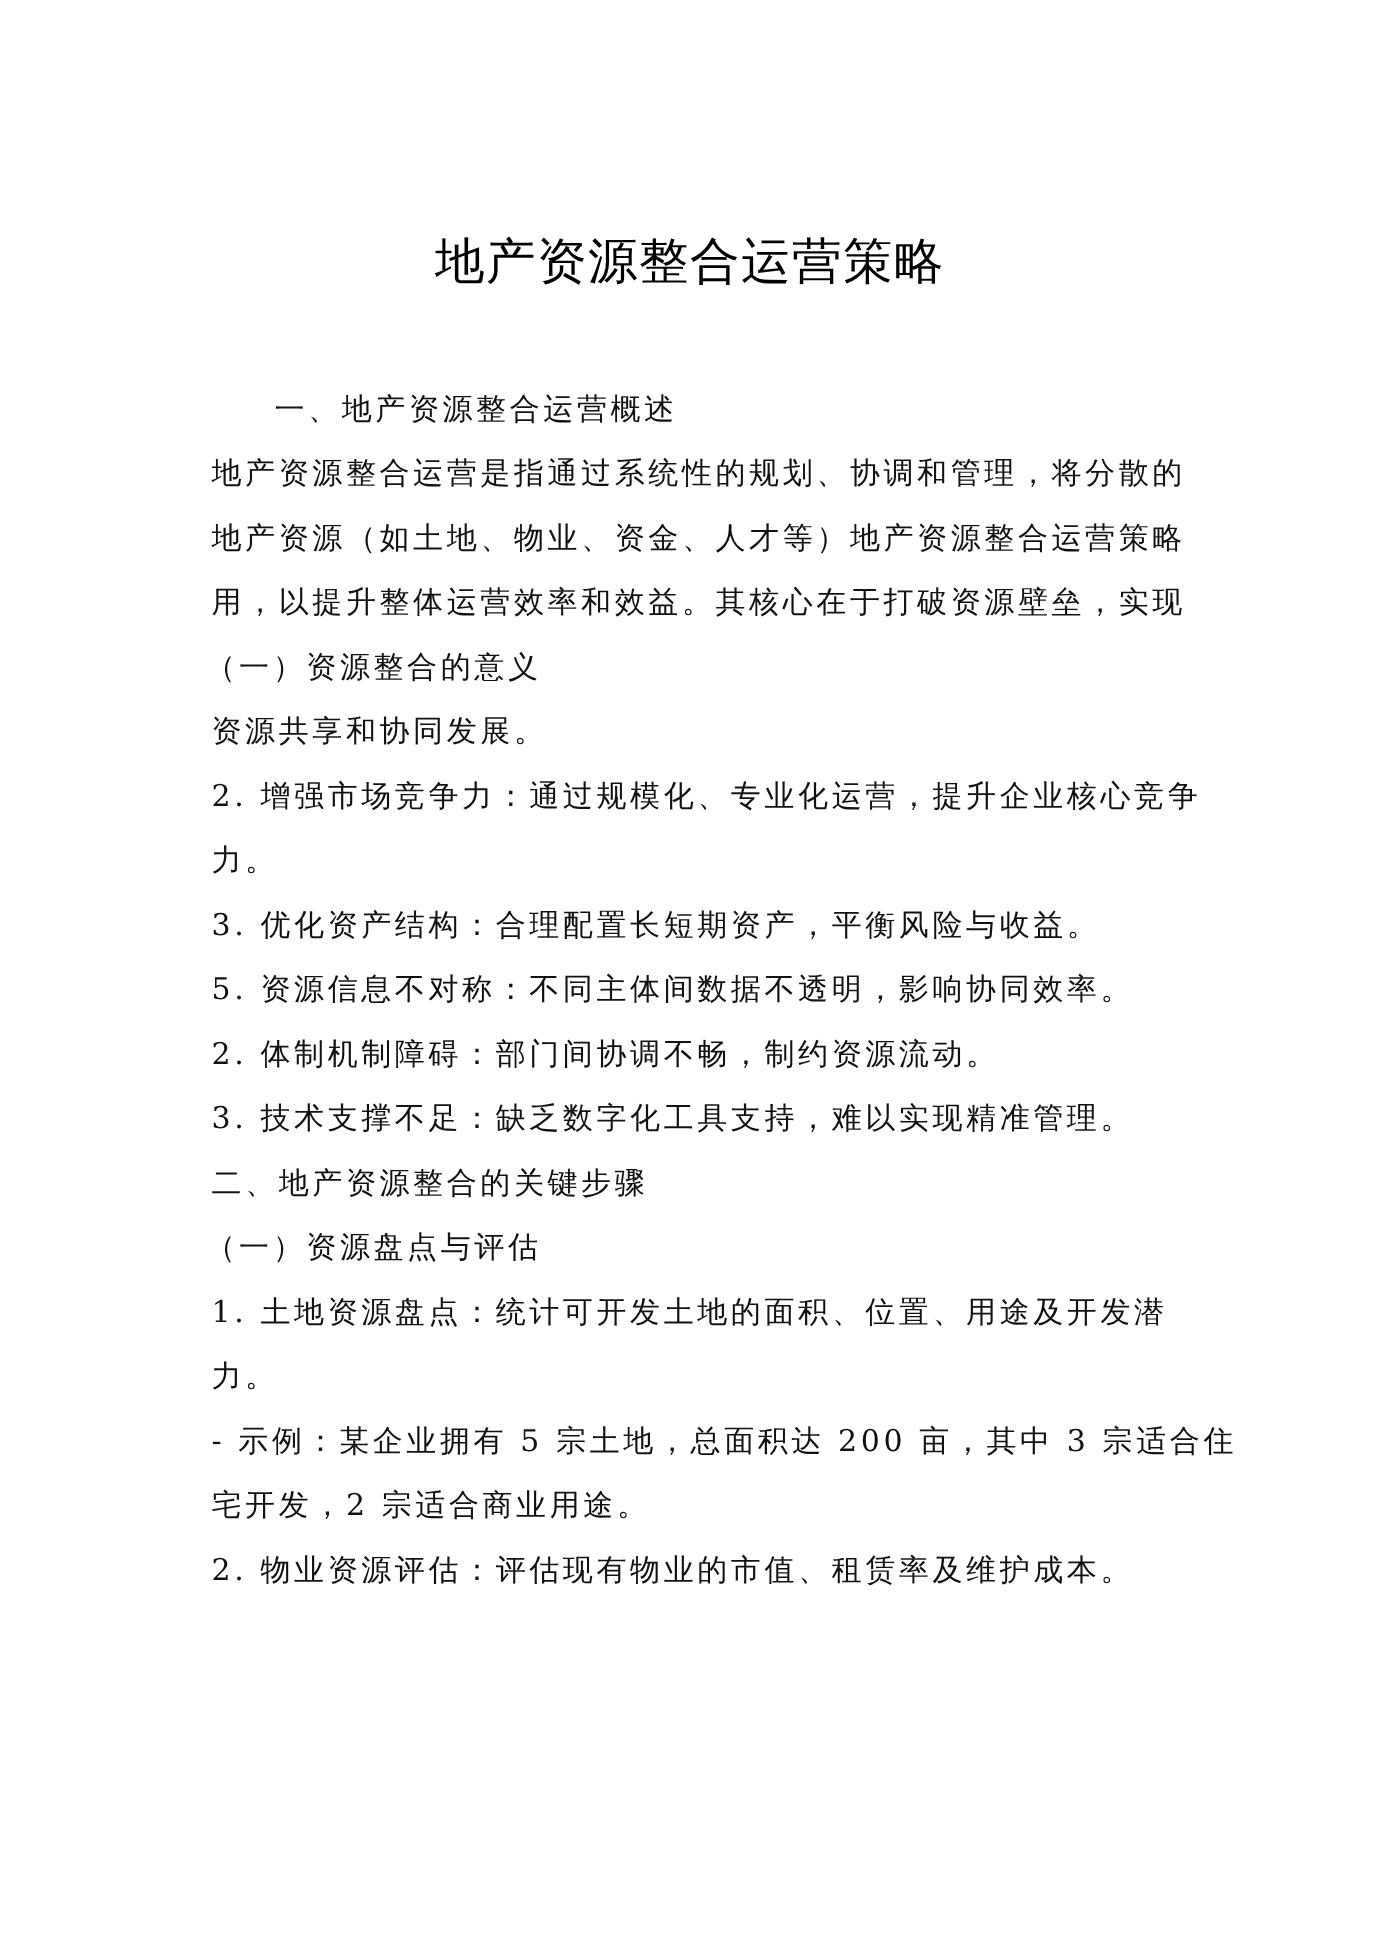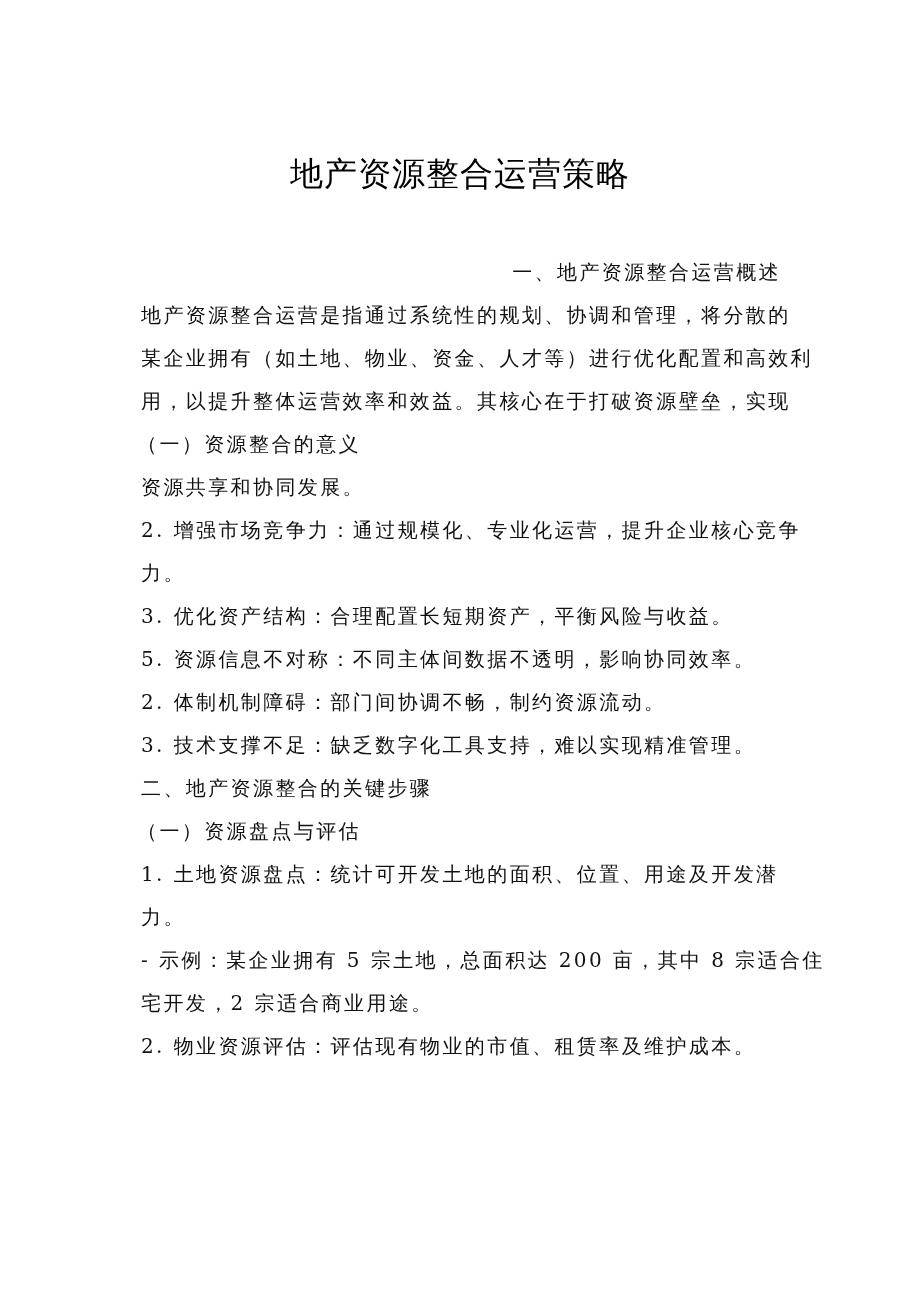--- a/index.html
+++ b/index.html
@@ -45,43 +45,43 @@
       line-height: 43px;
       letter-spacing: 2.4px;
       color: #111111;
     }
     .line {
       display: block;
       white-space: nowrap;
       height: 43px;
       margin: 0;
     }
-    .indent-2 { padding-left: 42px; text-align: right; }
+    .indent-2 { padding-left: 42px; }
     .indent-sub { padding-left: 0; margin-left: -4px; }
   </style>
 </head>
 <body>
 
 <div class="page">
   <h1 class="doc-title">地产资源整合运营策略</h1>
 
   <div class="body-text">
     <p class="line indent-2">一、地产资源整合运营概述</p>
     <p class="line">地产资源整合运营是指通过系统性的规划、协调和管理，将分散的</p>
-    <p class="line">某企业拥有（如土地、物业、资金、人才等）进行优化配置和高效利</p>
+    <p class="line">地产资源（如土地、物业、资金、人才等）地产资源整合运营策略</p>
     <p class="line">用，以提升整体运营效率和效益。其核心在于打破资源壁垒，实现</p>
     <p class="line indent-sub">（一）资源整合的意义</p>
     <p class="line">资源共享和协同发展。</p>
     <p class="line">2. 增强市场竞争力：通过规模化、专业化运营，提升企业核心竞争</p>
     <p class="line">力。</p>
     <p class="line">3. 优化资产结构：合理配置长短期资产，平衡风险与收益。</p>
     <p class="line">5. 资源信息不对称：不同主体间数据不透明，影响协同效率。</p>
     <p class="line">2. 体制机制障碍：部门间协调不畅，制约资源流动。</p>
     <p class="line">3. 技术支撑不足：缺乏数字化工具支持，难以实现精准管理。</p>
     <p class="line">二、地产资源整合的关键步骤</p>
     <p class="line indent-sub">（一）资源盘点与评估</p>
     <p class="line">1. 土地资源盘点：统计可开发土地的面积、位置、用途及开发潜</p>
     <p class="line">力。</p>
-    <p class="line">- 示例：某企业拥有 5 宗土地，总面积达 200 亩，其中 8 宗适合住</p>
+    <p class="line">- 示例：某企业拥有 5 宗土地，总面积达 200 亩，其中 3 宗适合住</p>
     <p class="line">宅开发，2 宗适合商业用途。</p>
     <p class="line">2. 物业资源评估：评估现有物业的市值、租赁率及维护成本。</p>
   </div>
 </div>
 
 </body></html>

